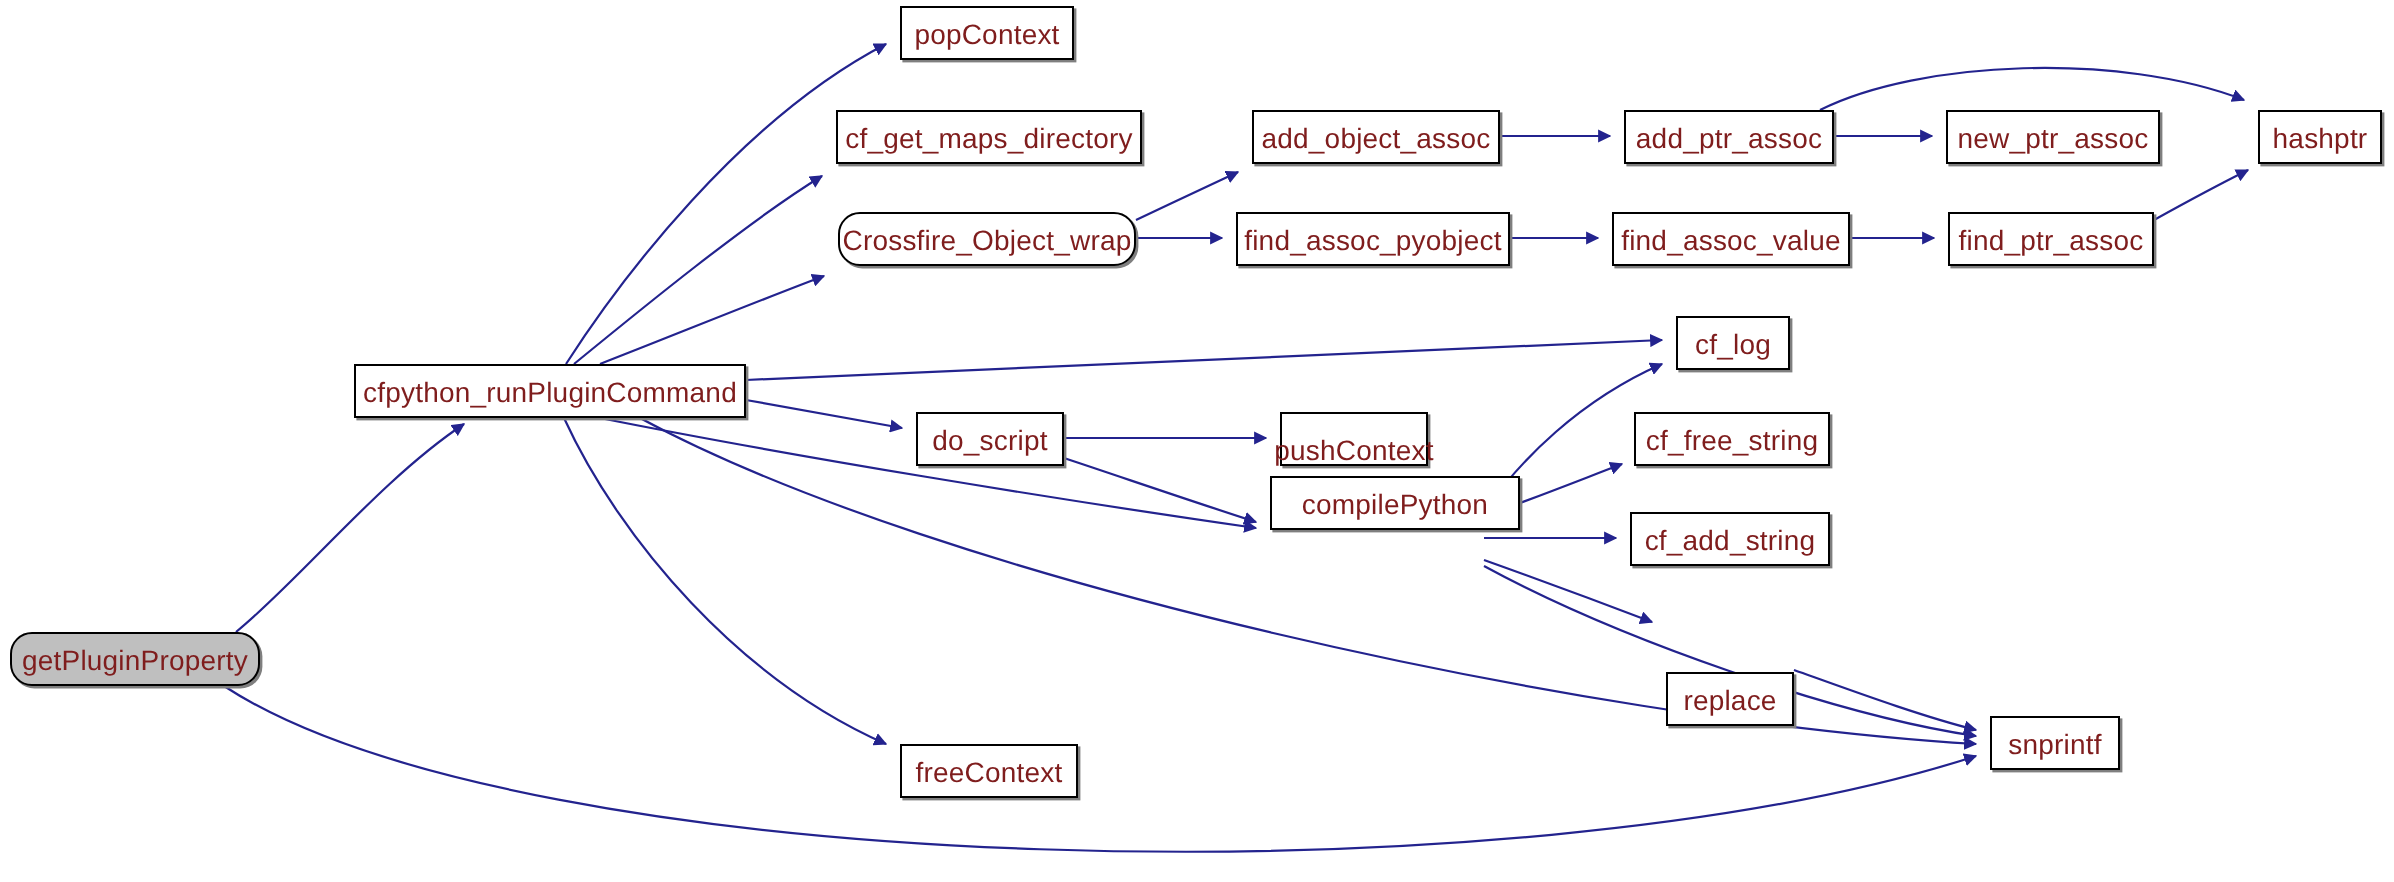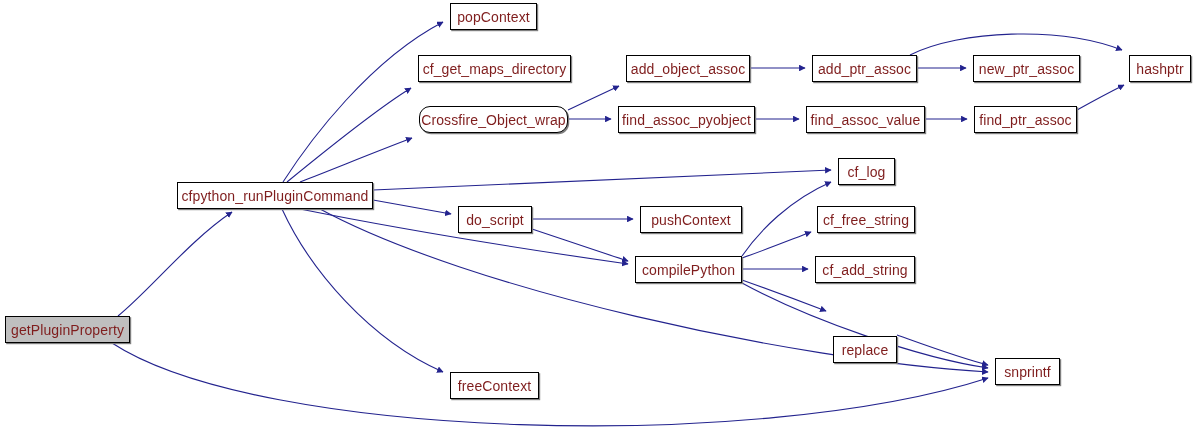--- a/index.html
+++ b/index.html
@@ -75,21 +75,21 @@
         <path d="M 532,229 C 565,240 600,252 628,261" fill="none" stroke="#23238e" stroke-width="1.1" marker-end="url(#arrow)"></path>
         <path d="M 742,256 C 760,230 790,200 831,182" fill="none" stroke="#23238e" stroke-width="1.1" marker-end="url(#arrow)"></path>
         <path d="M 742,258 C 765,250 790,240 811,232" fill="none" stroke="#23238e" stroke-width="1.1" marker-end="url(#arrow)"></path>
         <path d="M 742,269 L 808,269" fill="none" stroke="#23238e" stroke-width="1.1" marker-end="url(#arrow)"></path>
         <path d="M 742,280 C 770,290 805,303 826,311" fill="none" stroke="#23238e" stroke-width="1.1" marker-end="url(#arrow)"></path>
         <path d="M 742,283 C 810,320 920,358 988,368" fill="none" stroke="#23238e" stroke-width="1.1" marker-end="url(#arrow)"></path>
         <path d="M 897,335 C 925,345 960,358 988,365" fill="none" stroke="#23238e" stroke-width="1.1" marker-end="url(#arrow)"></path>
       </g>
   </svg>
   <div id="nodes">
-      <div class="node highlight" style="left: 5px; top: 316px; width: 125px; height: 27px;">
+      <div class="node highlight" style="left: 5px; top: 316px; width: 125px; height: 27px; border-radius: 11px;">
         <span>getPluginProperty</span>
       </div>
       <div class="node" style="left: 177px; top: 182px; width: 196px; height: 27px;">
         <span>cfpython_runPluginCommand</span>
       </div>
       <div class="node" style="left: 450px; top: 3px; width: 87px; height: 27px;">
         <span>popContext</span>
       </div>
       <div class="node" style="left: 418px; top: 55px; width: 153px; height: 27px;">
         <span>cf_get_maps_directory</span>
@@ -117,27 +117,27 @@
       </div>
       <div class="node" style="left: 1129px; top: 55px; width: 62px; height: 27px;">
         <span>hashptr</span>
       </div>
       <div class="node" style="left: 838px; top: 158px; width: 57px; height: 27px;">
         <span>cf_log</span>
       </div>
       <div class="node" style="left: 458px; top: 206px; width: 74px; height: 27px;">
         <span>do_script</span>
       </div>
-      <div class="node" style="left: 640px; top: 206px; width: 102px; height: 27px;">
+      <div class="node" style="left: 640px; top: 206px; width: 74px; height: 27px; align-items: flex-end;">
         <span>pushContext</span>
       </div>
       <div class="node" style="left: 817px; top: 206px; width: 98px; height: 27px;">
         <span>cf_free_string</span>
       </div>
-      <div class="node" style="left: 635px; top: 256px; width: 107px; height: 27px; text-align: right;">
+      <div class="node" style="left: 635px; top: 238px; width: 125px; height: 27px; text-align: right;">
         <span>compilePython</span>
       </div>
       <div class="node" style="left: 815px; top: 256px; width: 100px; height: 27px;">
         <span>cf_add_string</span>
       </div>
       <div class="node" style="left: 833px; top: 308px; width: 64px; height: 27px; margin-top: 28px;">
         <span>replace</span>
       </div>
       <div class="node" style="left: 450px; top: 372px; width: 89px; height: 27px; justify-content: center;">
         <span>freeContext</span>

